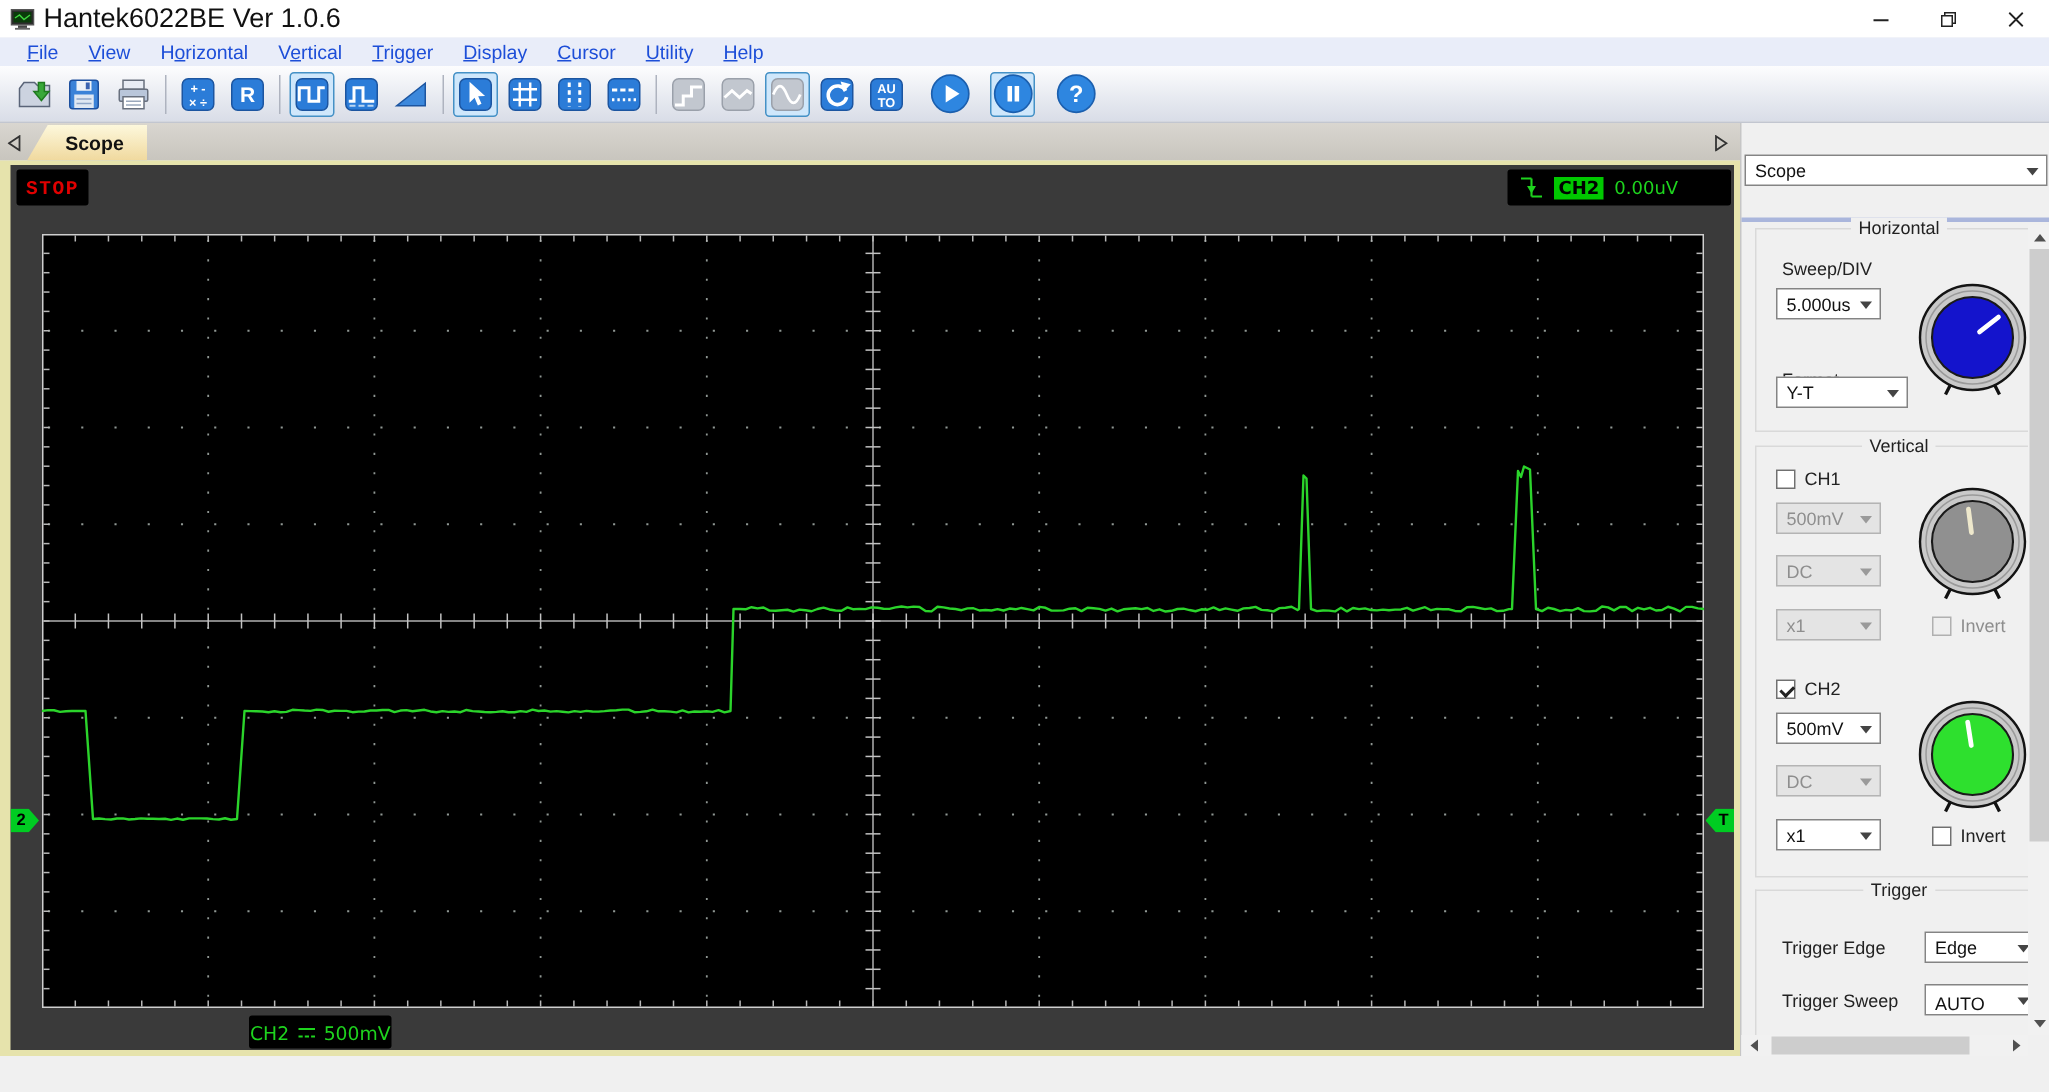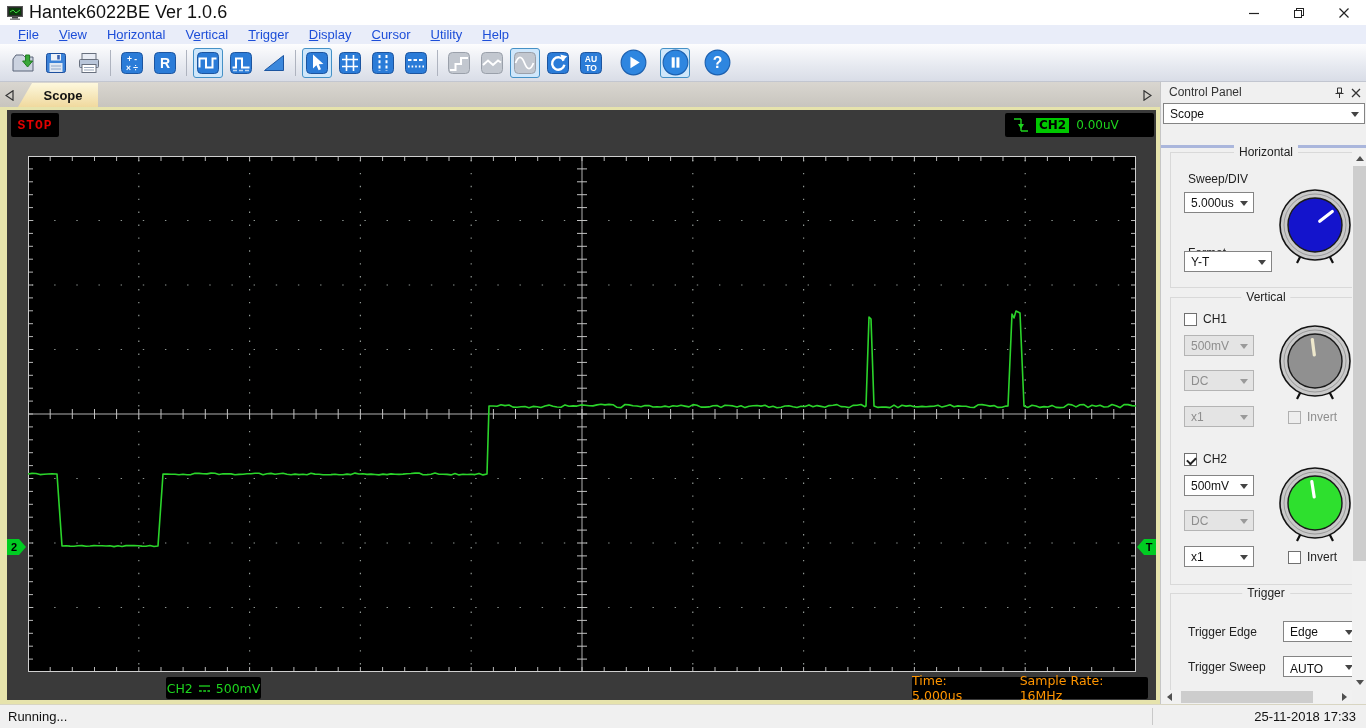--- a/index.html
+++ b/index.html
@@ -628,41 +628,24 @@
       </div>
 
       <div class="chbox">
         <span>CH2</span>
         <svg width="13" height="11" viewBox="0 0 13 11">
           <path d="M1,3 H12" stroke="#1ed41e" stroke-width="1.3"></path>
           <path d="M1,8 H3.8 M5.2,8 H8 M9.4,8 H12" stroke="#1ed41e" stroke-width="1.3"></path>
         </svg>
         <span>500mV</span>
       </div>
-      <div class="timebox">
-        <span>Time: 5.000us</span>
-        <span>Sample Rate: 16MHz</span>
-      </div>
     </div>
   </div>
 
   <div class="panel">
-    <div class="panel-head">
-      <span>Control Panel</span>
-      <div class="hicon" style="left:172px;">
-        <svg width="11" height="12" viewBox="0 0 11 12">
-          <path d="M3.5,1 h4 v5 h-4 z M1.5,6.5 h8 M5.5,6.5 v4.5" stroke="#333" fill="none"></path>
-        </svg>
-      </div>
-      <div class="hicon" style="left:188px;">
-        <svg width="10" height="10" viewBox="0 0 10 10">
-          <path d="M1,1 L9,9 M9,1 L1,9" stroke="#333" stroke-width="1.3"></path>
-        </svg>
-      </div>
-    </div>
     <div class="select mode-select">
       <span>Scope</span>
       <span class="chev"></span>
     </div>
     <div class="divider"></div>
 
     <div class="group g-h">
       <span class="group-title">Horizontal</span>
       <span class="lbl" style="left:17px;top:19px;">Sweep/DIV</span>
       <div class="select" style="left:13px;top:39px;width:70px;">
@@ -762,18 +745,13 @@
       <div class="sbtn" style="left:0;top:0;width:16px;height:14px;">
           <span class="tri-l"></span>
         </div>
       <div class="hthumb"></div>
       <div class="sbtn" style="left:175px;top:0;width:16px;height:14px;">
           <span class="tri-r"></span>
         </div>
     </div>
   </div>
 
-  <div class="statusbar">
-    <span class="sleft">Running...</span>
-    <span class="sdiv"></span>
-    <span class="sright">25-11-2018 17:33</span>
-  </div>
 </div>
 
 </body></html>

